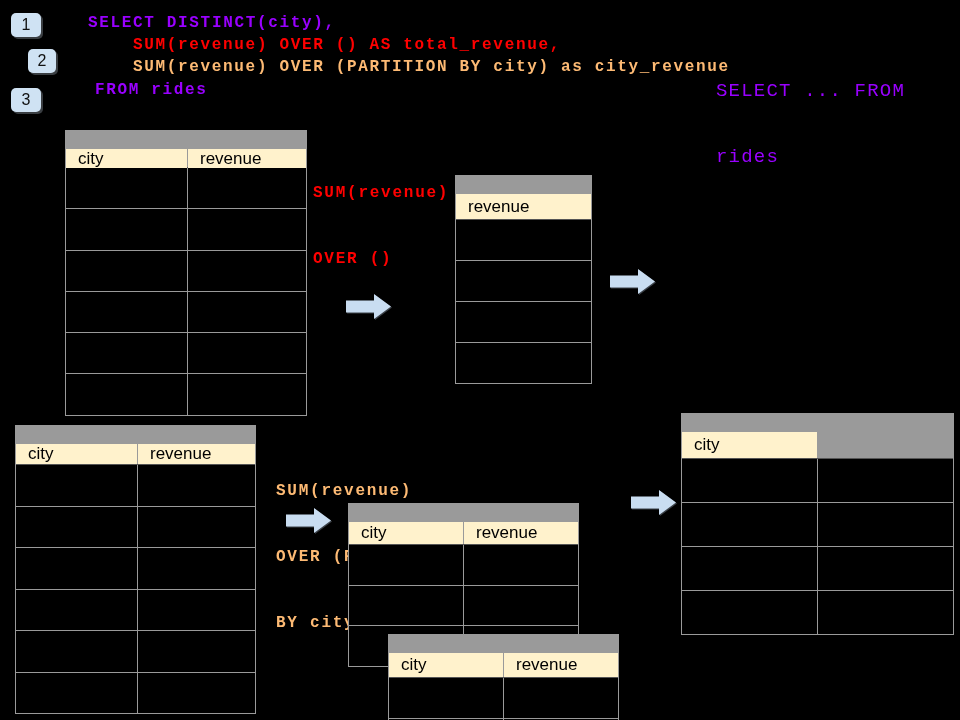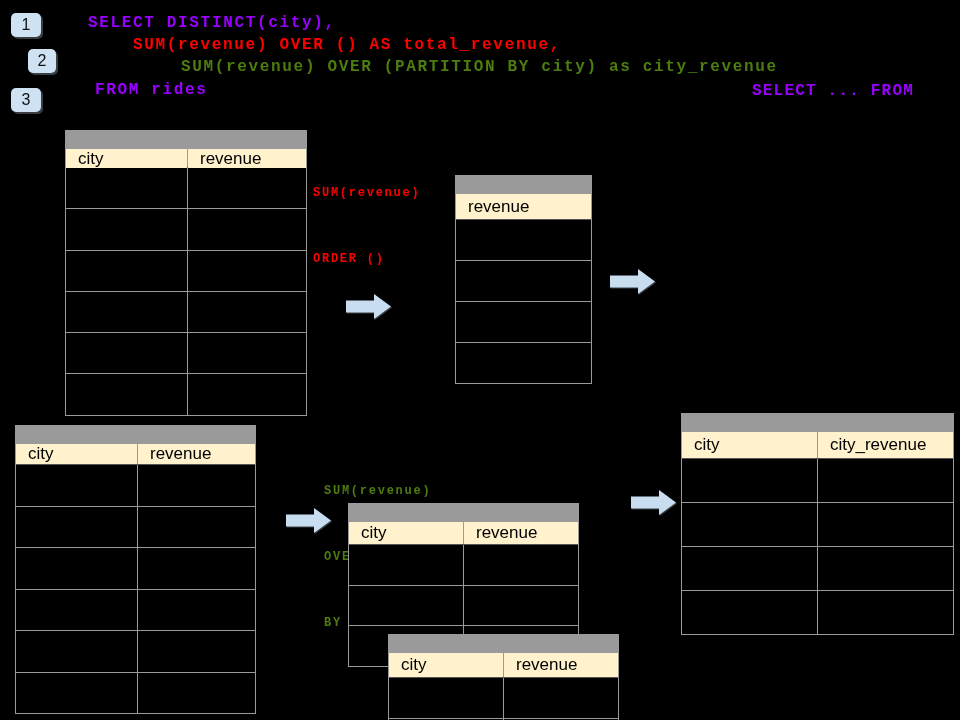--- a/index.html
+++ b/index.html
@@ -15,29 +15,29 @@
     color:#111;font-size:16px;font-family:"Liberation Sans",sans-serif;
   }
   
   .codeline{
     position:absolute;font-family:"Liberation Mono","DejaVu Sans Mono",monospace;
     font-weight:bold;font-size:16px;letter-spacing:1.66px;line-height:22px;
     white-space:pre;
   }
   .c-purple{color:#9900ff;}
   .c-red{color:#ff0000;}
-  .c-green{color:#4d7c0f;margin-left:48px;}
+  .c-green{color:#fdba74;}
   .sidenote{
-    position:absolute;left:752px;top:36px;
-    font-family:"Liberation Mono","DejaVu Sans Mono",monospace;font-weight:bold;
-    font-size:16px;letter-spacing:1.2px;line-height:22px;color:#9900ff;white-space:pre;
+    position:absolute;left:716px;top:36px;
+    font-family:"Liberation Mono","DejaVu Sans Mono",monospace;font-weight:normal;
+    font-size:19px;letter-spacing:1.2px;line-height:22px;color:#9900ff;white-space:pre;
   }
   .annotation{
     position:absolute;font-family:"Liberation Mono","DejaVu Sans Mono",monospace;
-    font-weight:bold;font-size:12px;letter-spacing:1.75px;line-height:22px;white-space:pre;
+    font-weight:bold;font-size:16px;letter-spacing:1.75px;line-height:22px;white-space:pre;
   }
   
   .table{
     position:absolute;border:1px solid #9a9a9a;background:#000;
     box-sizing:content-box;
   }
   .thead{
     display:grid;gap:1px;background:#9a9a9a;border-bottom:1px solid #555;
   }
   .th{
@@ -62,25 +62,26 @@
   <div class="badge" style="left:28px;top:49px;width:28px">2</div>
   <div class="badge" style="left:11px;top:88px">3</div>
 
   <div class="codeline c-purple" style="left:88px;top:12px">SELECT DISTINCT(city),</div>
   <div class="codeline c-red" style="left:133px;top:34px">SUM(revenue) OVER () AS total_revenue,</div>
   <div class="codeline c-green" style="left:133px;top:56px">SUM(revenue) OVER (PARTITION BY city) as city_revenue</div>
   <div class="codeline c-purple" style="left:95px;top:79px">FROM rides</div>
 
   <div class="sidenote">
     <div>SELECT ... FROM</div>
+    <div>rides</div>
   </div>
 
   <div class="annotation c-red" style="left:313px;top:138px">
     <div>SUM(revenue)</div>
-    <div>ORDER ()</div>
+    <div>OVER ()</div>
   </div>
 
   <div class="annotation c-green" style="left:276px;top:436px">
     <div>SUM(revenue)</div>
     <div>OVER (PARTITION</div>
     <div>BY city)</div>
   </div>
 
   <div class="table" style="left:65px;top:130px;width:240px">
     <div class="thead" style="grid-template-columns:121px 1fr;height:36px">
@@ -176,21 +177,20 @@
       </div>
   </div>
 
   <svg class="arrow" style="left:631px;top:489px" width="46" height="27" viewBox="0 0 46 27">
     <polygon points="0,7.5 28,7.5 28,1 45,13.5 28,26 28,19.5 0,19.5" fill="#c9ddf1"></polygon>
   </svg>
 
   <div class="table" style="left:681px;top:413px;width:271px">
     <div class="thead" style="grid-template-columns:135px 1fr;height:44px">
       <div class="th">city</div>
-      <div class="th">city_revenue</div>
     </div>
     <div class="tbody" style="grid-template-columns:135px 1fr;grid-auto-rows:43px">
         <div class="td"></div>
         <div class="td"></div>
         <div class="td"></div>
         <div class="td"></div>
         <div class="td"></div>
         <div class="td"></div>
         <div class="td"></div>
         <div class="td"></div>

